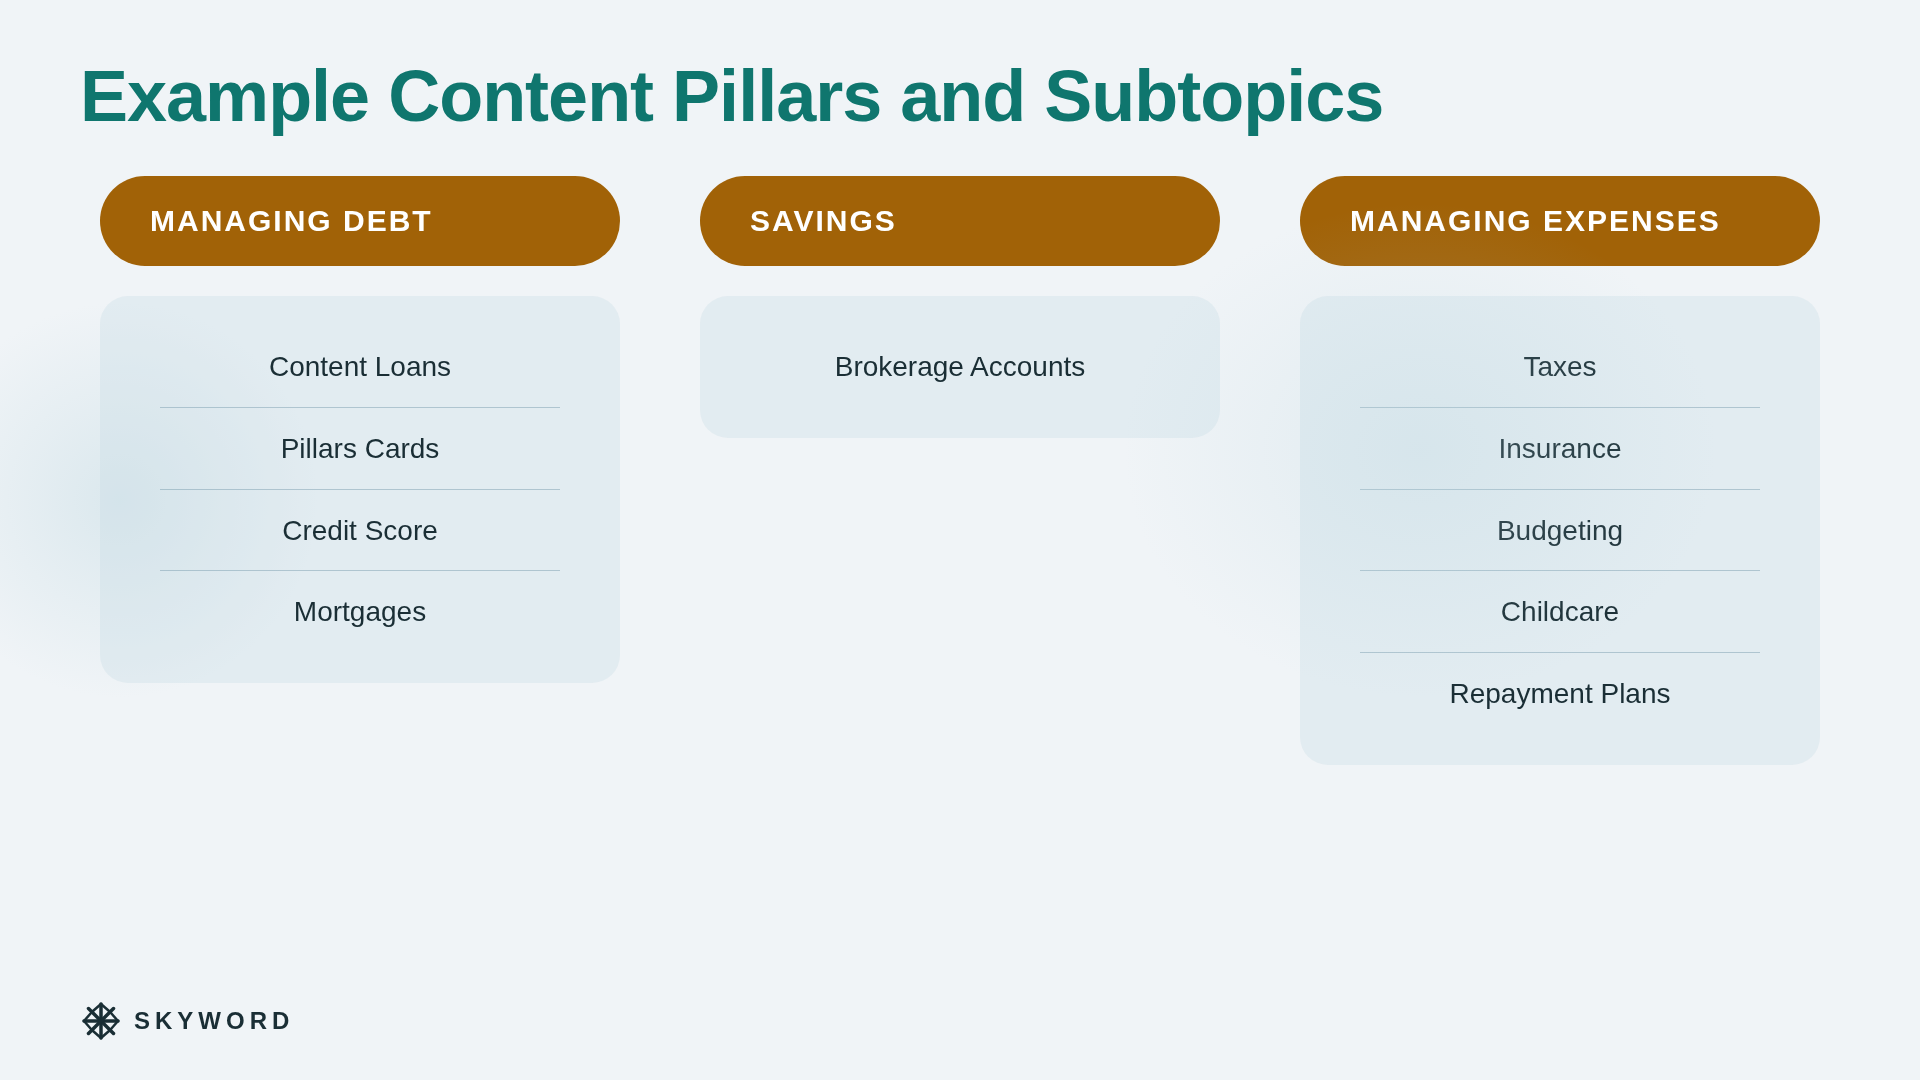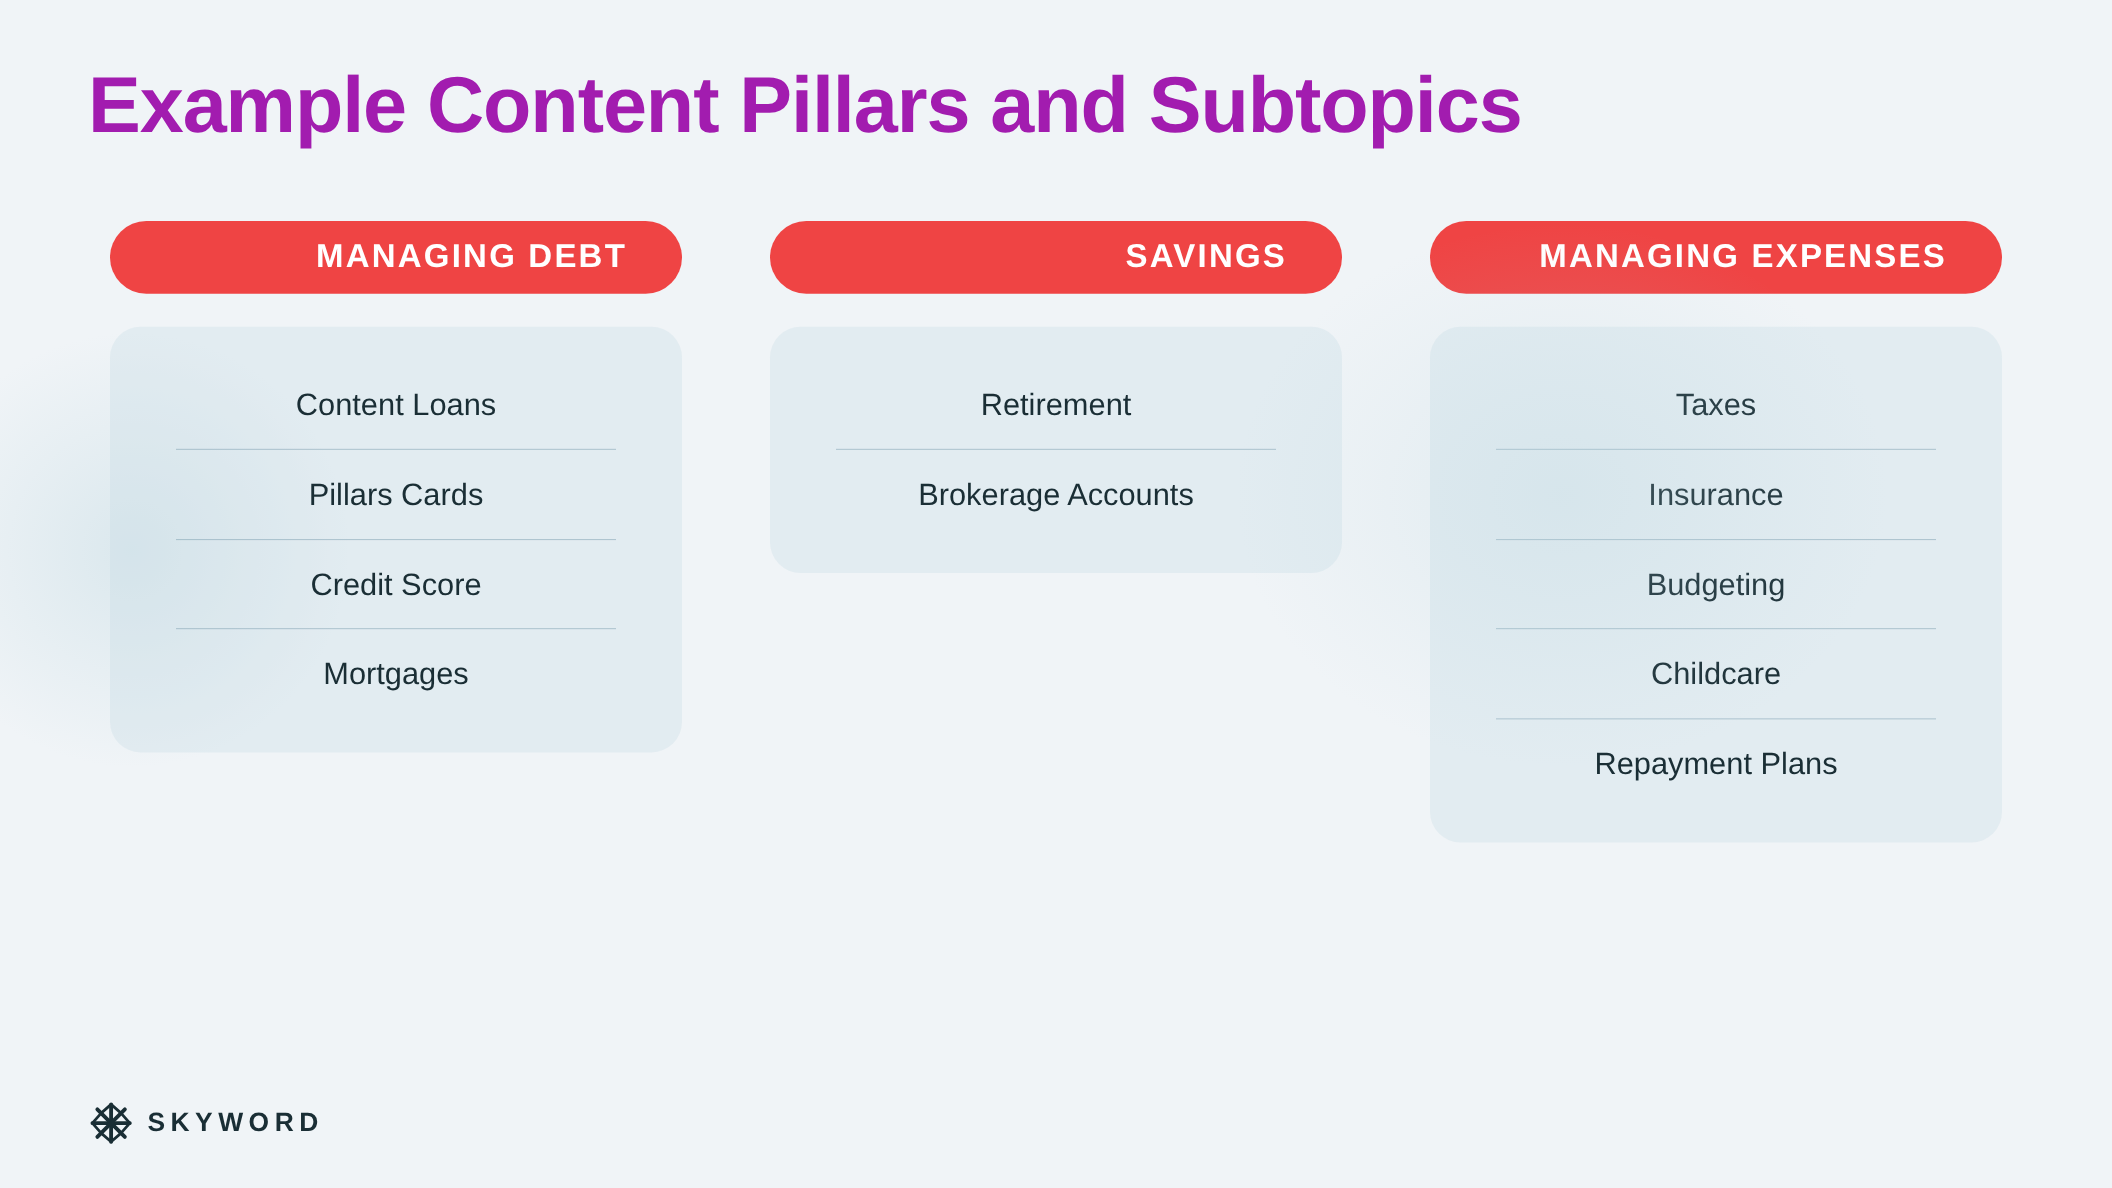--- a/index.html
+++ b/index.html
@@ -40,45 +40,45 @@
     .page {
       width: 1920px;
       height: 1080px;
       padding: 55px 80px 50px 80px;
       position: relative;
     }
 
     .page-title {
       font-size: 72px;
       font-weight: 900;
-      color: #a21caf;
-      margin-bottom: 64px;
+      color: #0f766e;
+      margin-bottom: 39px;
       letter-spacing: -1px;
     }
 
     .pillars-container {
       display: flex;
       gap: 80px;
       justify-content: center;
       align-items: flex-start;
     }
 
     .pillar {
       display: flex;
       flex-direction: column;
       align-items: center;
       width: 520px;
     }
 
     .pillar-header {
-      background: #ef4444;
+      background: #a16207;
       border-radius: 50px;
-      padding: 16px 50px;
+      padding: 28px 50px;
       width: 100%;
-      text-align: right;
+      text-align: left;
       margin-bottom: 30px;
     }
 
     .pillar-header-text {
       color: #ffffff;
       font-size: 30px;
       font-weight: 900;
       letter-spacing: 2px;
       text-transform: uppercase;
     }
@@ -154,21 +154,20 @@
         <div class="pillar-card">
           <div class="subtopic-item"><span class="subtopic-text">Content Loans</span></div>
           <div class="subtopic-item"><span class="subtopic-text">Pillars Cards</span></div>
           <div class="subtopic-item"><span class="subtopic-text">Credit Score</span></div>
           <div class="subtopic-item"><span class="subtopic-text">Mortgages</span></div>
         </div>
       </div>
       <div class="pillar">
         <div class="pillar-header"><span class="pillar-header-text">SAVINGS</span></div>
         <div class="pillar-card">
-          <div class="subtopic-item"><span class="subtopic-text">Retirement</span></div>
           <div class="subtopic-item"><span class="subtopic-text">Brokerage Accounts</span></div>
         </div>
       </div>
       <div class="pillar">
         <div class="pillar-header"><span class="pillar-header-text">MANAGING EXPENSES</span></div>
         <div class="pillar-card">
           <div class="subtopic-item"><span class="subtopic-text">Taxes</span></div>
           <div class="subtopic-item"><span class="subtopic-text">Insurance</span></div>
           <div class="subtopic-item"><span class="subtopic-text">Budgeting</span></div>
           <div class="subtopic-item"><span class="subtopic-text">Childcare</span></div>

